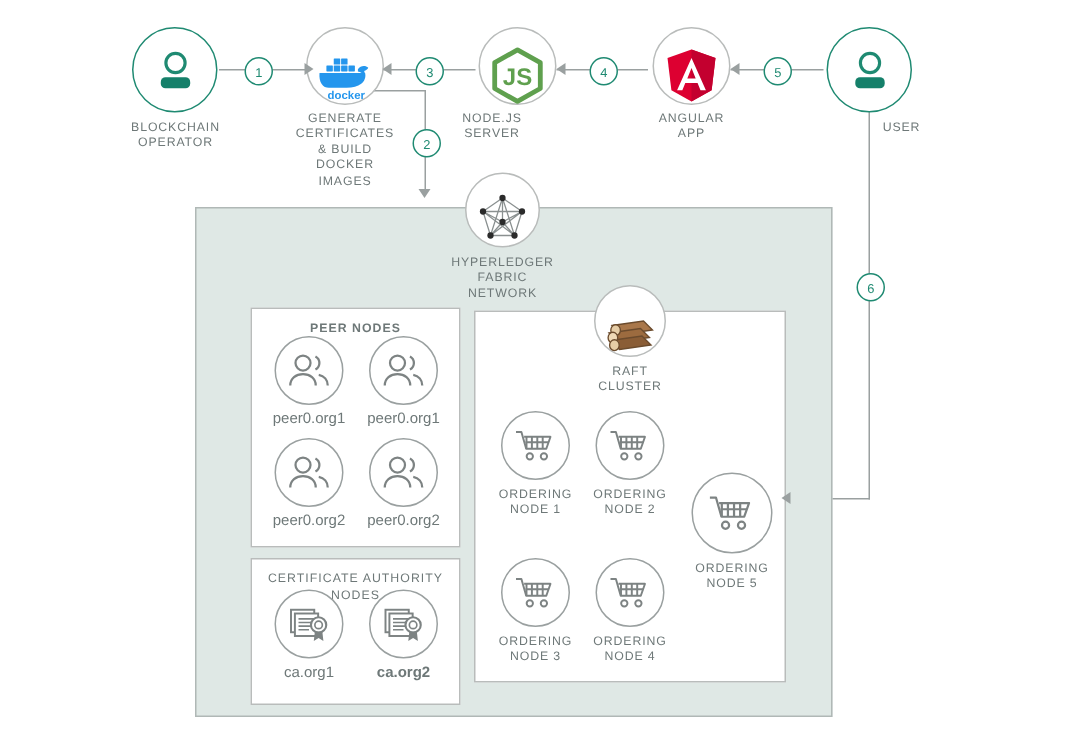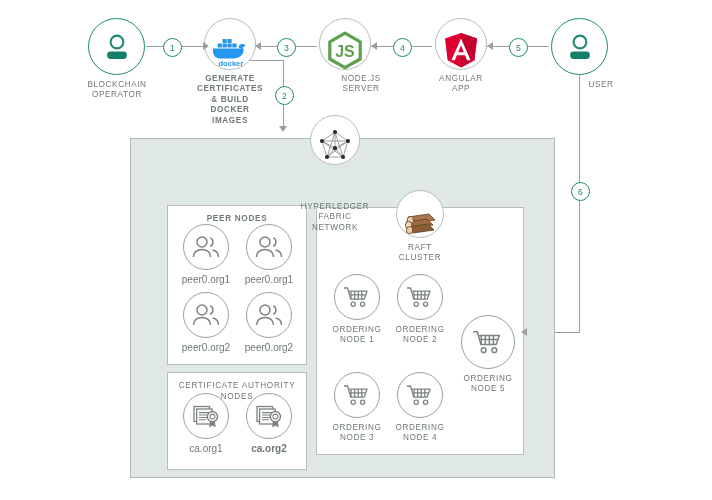--- a/index.html
+++ b/index.html
@@ -136,35 +136,35 @@
           <rect x="17.4" y="10.6" width="4.3" height="4.0" rx="0.4"></rect>
           <rect x="22.3" y="10.6" width="4.3" height="4.0" rx="0.4"></rect>
           <path d="M3 15.6h30.4c.6 2.6-.2 5.4-2.6 7.3-2.3 1.8-5.6 2.6-9.8 2.6H9.2C5.4 25.5 2.4 22 3 15.6z"></path>
           <path d="M28.6 13.2c1.1-1.6 2.4-2.2 3.9-2.2 1.2 0 2.2.4 3 1.1-.6 1.1-1.5 1.9-2.8 2.2.6.9.6 2.1.1 3.2-.9-1.4-2.3-2.6-4.2-2.9z"></path>
         </g>
         <g fill="#2496ed" font-family="'Liberation Sans',sans-serif" font-size="7.6" font-weight="bold">
           <text x="8.4" y="33">docker</text>
         </g>
       </svg>
     </div>
-    <div class="caption" style="left:190px;top:74px;width:80px;font-weight:bold;">GENERATE
+    <div class="caption" style="left:190px;top:74px;width:80px;">GENERATE
 CERTIFICATES
 &amp; BUILD
 DOCKER
 IMAGES</div>
   </div>
 
   <div class="node">
     <div class="circle gray" style="left:319px;top:18px;width:52px;height:52px;">
       <svg width="36" height="38" viewBox="0 0 36 38">
         <path d="M18 2.2 33.2 10.8v17.2L18 36.6 2.8 28V10.8z" fill="none" stroke="#5fa04e" stroke-width="3.2" stroke-linejoin="round"></path>
         <text x="18" y="25.5" text-anchor="middle" font-family="'Liberation Sans',sans-serif" font-size="16" font-weight="bold" fill="#5fa04e">JS</text>
       </svg>
     </div>
-    <div class="caption" style="left:321px;top:74px;width:80px;">NODE.JS
+    <div class="caption" style="left:288px;top:74px;width:80px;">NODE.JS
 SERVER</div>
   </div>
 
   <div class="node">
     <div class="circle gray" style="left:435px;top:18px;width:52px;height:52px;">
       <svg width="36" height="38" viewBox="0 0 36 38">
         <path d="M18 2 34 7.6 31.4 29.2 18 36.6 4.6 29.2 2 7.6z" fill="#dd0031"></path>
         <path d="M18 2 34 7.6 31.4 29.2 18 36.6z" fill="#c3002f"></path>
         <path d="M18 7.6 27.6 29.2h-3.6l-1.95-4.85h-8.2L11.9 29.2H8.4zM20.8 21.3 18 14.4l-2.8 6.9z" fill="#ffffff"></path>
       </svg>
@@ -193,21 +193,21 @@
         <g fill="#2b2b2b">
           <circle cx="18" cy="4" r="2.1"></circle>
             <circle cx="31" cy="13" r="2.1"></circle>
           <circle cx="26" cy="29" r="2.1"></circle>
             <circle cx="10" cy="29" r="2.1"></circle>
           <circle cx="5" cy="13" r="2.1"></circle>
             <circle cx="18" cy="20" r="2.1"></circle>
         </g>
       </svg>
     </div>
-    <div class="caption" style="left:295px;top:170px;width:80px;margin-top:32px;">HYPERLEDGER
+    <div class="caption" style="left:295px;top:170px;width:80px;">HYPERLEDGER
 FABRIC
 NETWORK</div>
   </div>
 
   <div class="node">
     <div class="circle grayd" style="left:183px;top:224px;width:46px;height:46px;">
       <svg width="30" height="26" viewBox="0 0 30 26">
         <circle cx="11" cy="8" r="5" fill="none" stroke="#7d8383" stroke-width="1.5"></circle>
         <path d="M2.5 23c0-4.7 3.8-7.6 8.5-7.6s8.5 2.9 8.5 7.6" fill="none" stroke="#7d8383" stroke-width="1.5"></path>
         <path d="M19.3 3.6a5 5 0 0 1 0 8.8" fill="none" stroke="#7d8383" stroke-width="1.5"></path>

